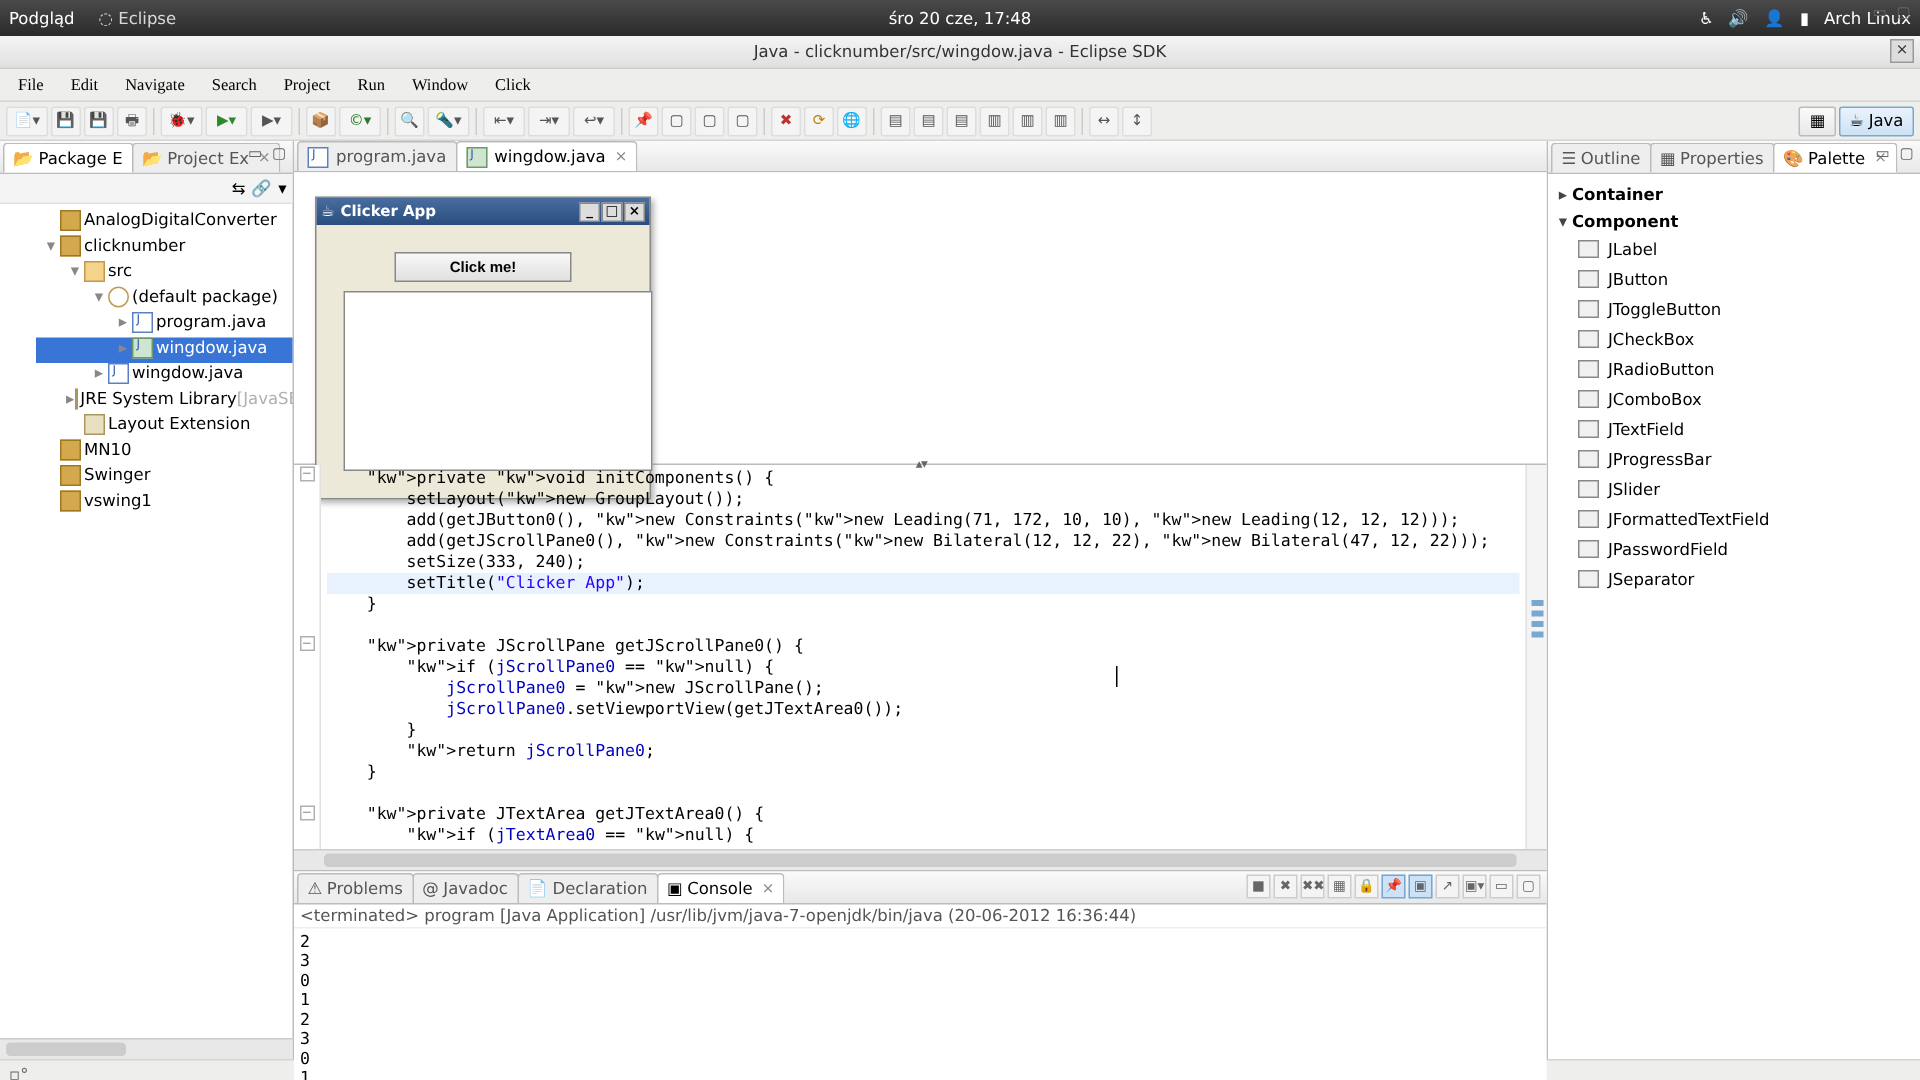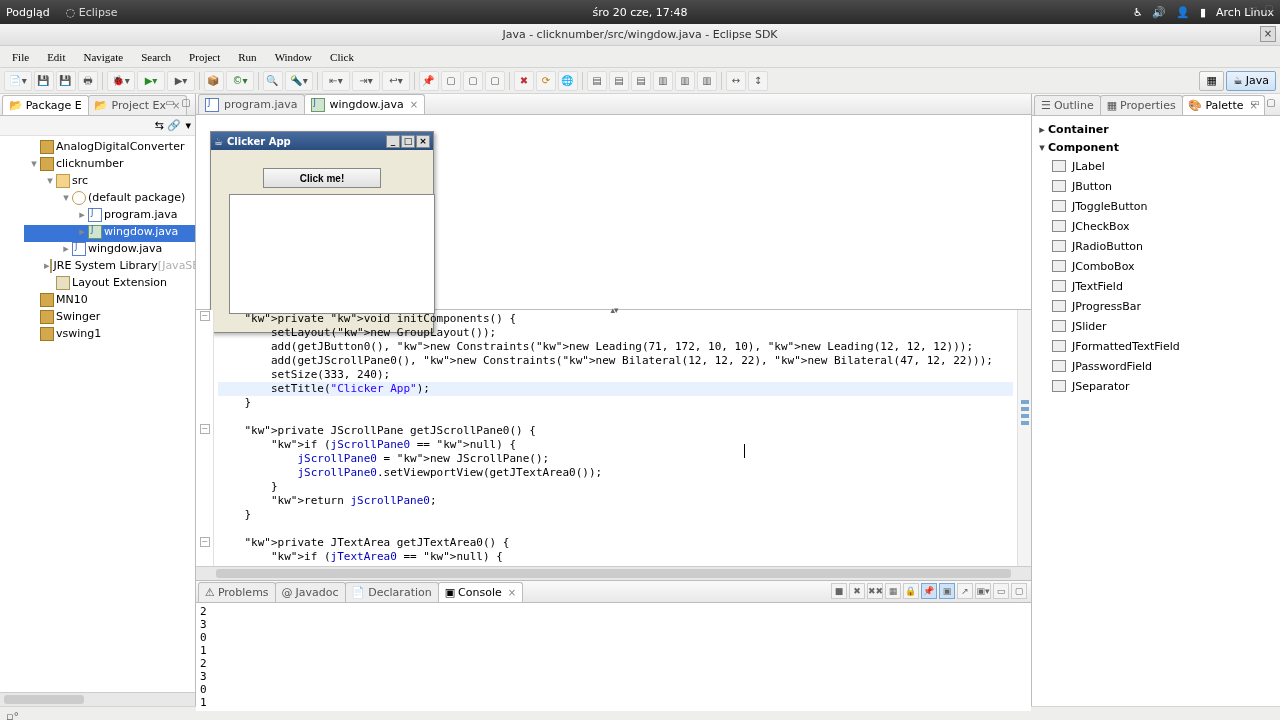--- a/index.html
+++ b/index.html
@@ -374,20 +374,21 @@
           <span>▦</span>
           <span>🔒</span>
           <span style="background:#cde2f6;border-color:#7aa7d0">📌</span>
           <span style="background:#cde2f6;border-color:#7aa7d0">▣</span>
           <span>↗</span>
           <span>▣▾</span>
           <span>▭</span>
           <span>▢</span>
         </div>
       </div>
+      <div class="console-head">&lt;terminated&gt; program [Java Application] /usr/lib/jvm/java-7-openjdk/bin/java (20-06-2012 16:36:44)</div>
       <div class="console-out">2
 3
 0
 1
 2
 3
 0
 1</div>
 
     </div>

